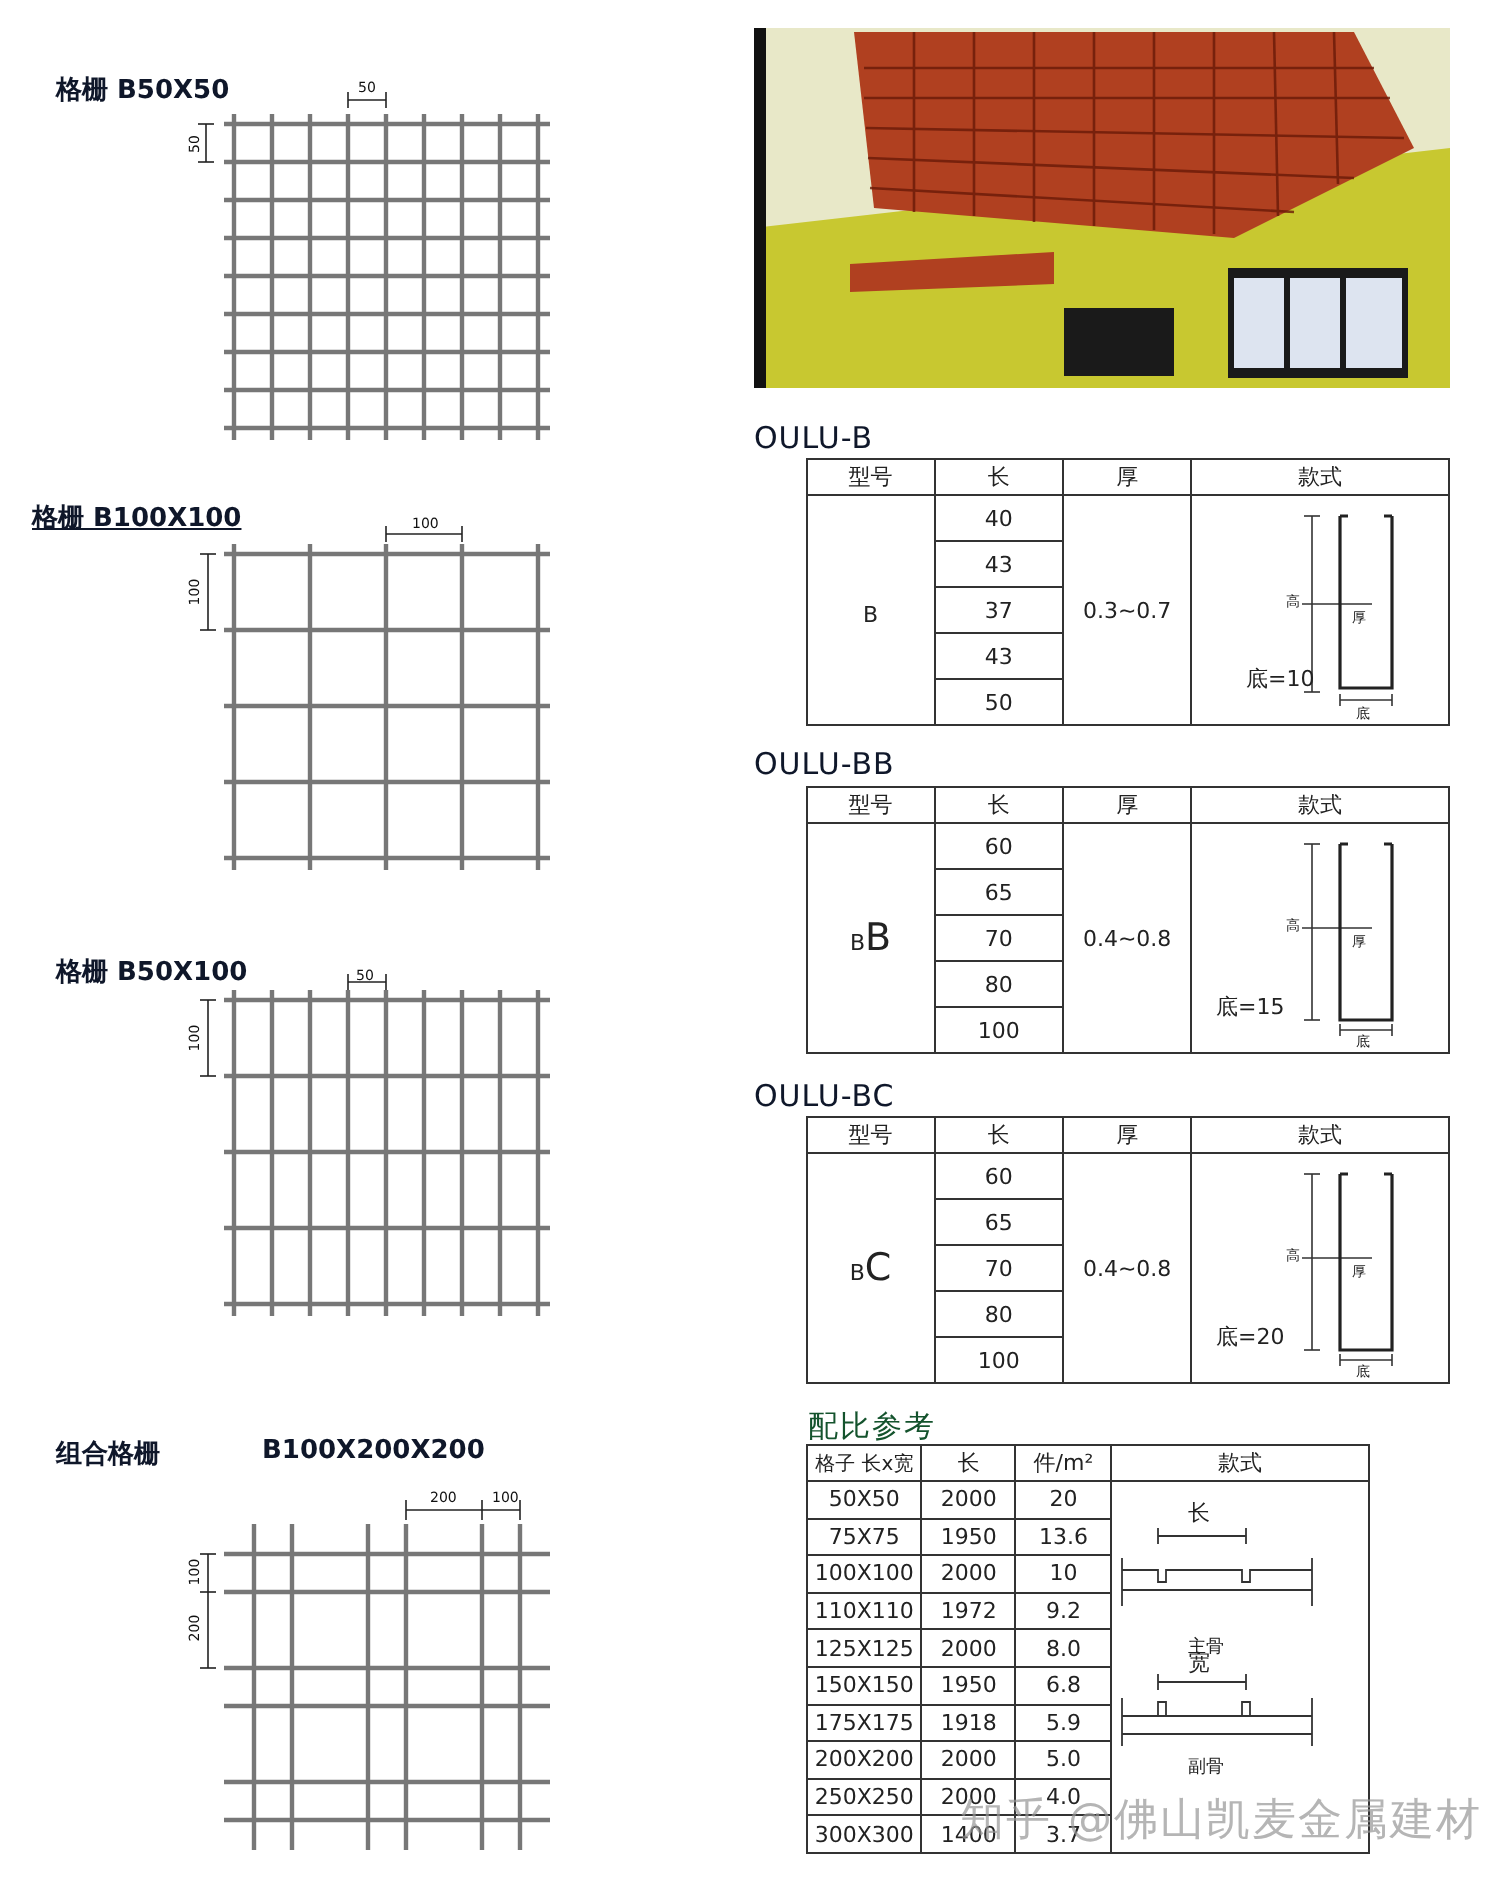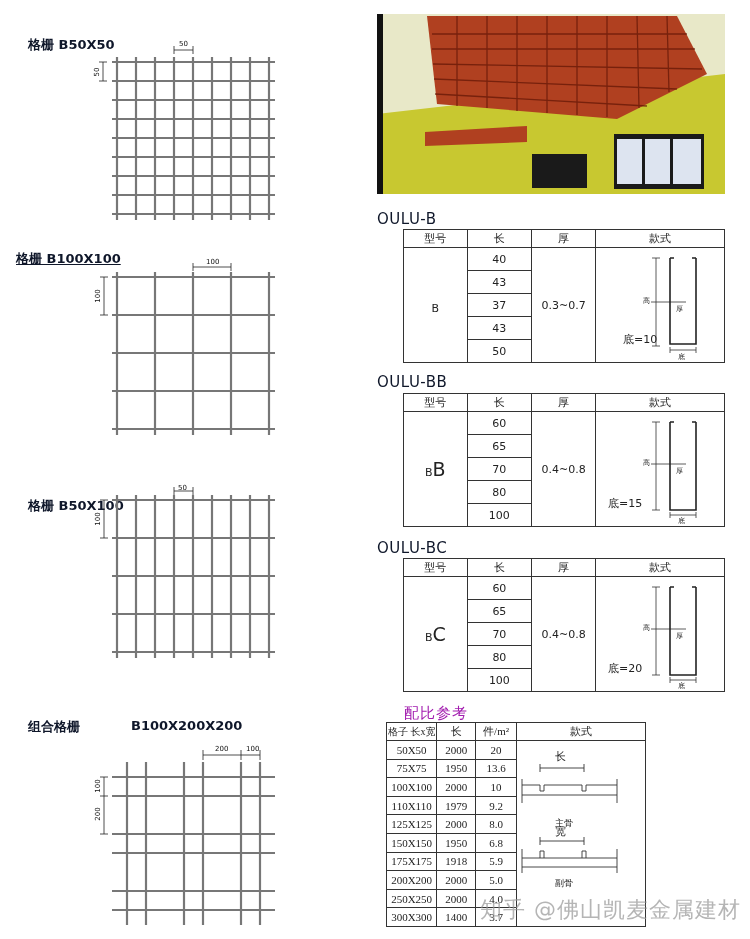--- a/index.html
+++ b/index.html
@@ -13,21 +13,21 @@
 
   .spec-title { position: absolute; font-weight: normal; font-size: 15px; color: #0f172a; letter-spacing: 0.5px; }
   .spec-table { position: absolute; border: 1.5px solid #222; border-collapse: collapse; }
   .spec-table td, .spec-table th { border: 1px solid #333; font-weight: normal; font-size: 11px; text-align: center; color: #222; }
   .spec-table th { height: 18px; font-size: 11px; }
   .model-cell { font-size: 26px; font-weight: normal; }
   .model-cell .sub { font-size: 19px; }
   .len-cell { height: 23px; }
   .diagram-cell { position: relative; }
 
-  .ratio-title { position: absolute; left: 404px; top: 704px; font-size: 15px; color: #a21caf; letter-spacing: 1px; }
+  .ratio-title { position: absolute; left: 404px; top: 704px; font-size: 15px; color: #14532d; letter-spacing: 1px; }
   .ratio-table td { height: 18.6px; font-size: 11px; }
   .ratio-table th { height: 18px; }
 
   .watermark { position: absolute; left: 480px; top: 895px; font-size: 22px; color: rgba(150,150,150,0.7); white-space: nowrap; letter-spacing: 1px; }
 </style>
 </head>
 <body>
 
 <div class="grid-title" style="left:28px;top:36px;">格栅 B50X50</div>
 <svg class="grid-svg" style="left:95px;top:40px;" width="190" height="185" viewBox="0 0 190 185">
@@ -82,21 +82,21 @@
       <line x1="98" y1="8" x2="98" y2="16"></line>
       <line x1="136" y1="8" x2="136" y2="16"></line>
   <line x1="9" y1="22" x2="9" y2="60"></line>
       <line x1="5" y1="22" x2="13" y2="22"></line>
       <line x1="5" y1="60" x2="13" y2="60"></line>
     </g>
 </svg>
 <div style="position:absolute;left:206px;top:258px;font-size:7px;">100</div>
 <div style="position:absolute;left:91px;top:292px;font-size:7px;transform:rotate(-90deg);">100</div>
 
-<div class="grid-title" style="left:28px;top:477px;margin-top:20px;">格栅 B50X100</div>
+<div class="grid-title" style="left:28px;top:477px;">格栅 B50X100</div>
 <svg class="grid-svg" style="left:95px;top:478px;" width="190" height="190" viewBox="0 0 190 190">
   <g stroke="#777" stroke-width="2.2">
     <line x1="17" y1="22" x2="180" y2="22"></line>
       <line x1="17" y1="60" x2="180" y2="60"></line>
       <line x1="17" y1="98" x2="180" y2="98"></line>
     <line x1="17" y1="136" x2="180" y2="136"></line>
       <line x1="17" y1="174" x2="180" y2="174"></line>
     <line x1="22" y1="17" x2="22" y2="180"></line>
       <line x1="41" y1="17" x2="41" y2="180"></line>
       <line x1="60" y1="17" x2="60" y2="180"></line>
@@ -319,21 +319,21 @@
   <tr>
         <td class="len-cell">80</td>
       </tr>
   <tr>
         <td class="len-cell">100</td>
       </tr>
 </tbody>
   </table>
 
 <div class="ratio-title">配比参考</div>
-<table class="spec-table ratio-table" style="left:386px;top:722px;width:260px;font-family:Liberation Serif, serif;">
+<table class="spec-table ratio-table" style="left:403px;top:722px;width:282px;">
   <tbody>
       <tr>
     <th style="width:64px;font-size:10px;">格子 长x宽</th>
     <th style="width:65px;">长</th>
     <th style="width:64px;">件/m²</th>
     <th>款式</th>
   </tr>
   <tr>
     <td>50X50</td>
     <td>2000</td>
@@ -368,21 +368,21 @@
         <td>1950</td>
         <td>13.6</td>
       </tr>
   <tr>
         <td>100X100</td>
         <td>2000</td>
         <td>10</td>
       </tr>
   <tr>
         <td>110X110</td>
-        <td>1979</td>
+        <td>1972</td>
         <td>9.2</td>
       </tr>
   <tr>
         <td>125X125</td>
         <td>2000</td>
         <td>8.0</td>
       </tr>
   <tr>
         <td>150X150</td>
         <td>1950</td>

